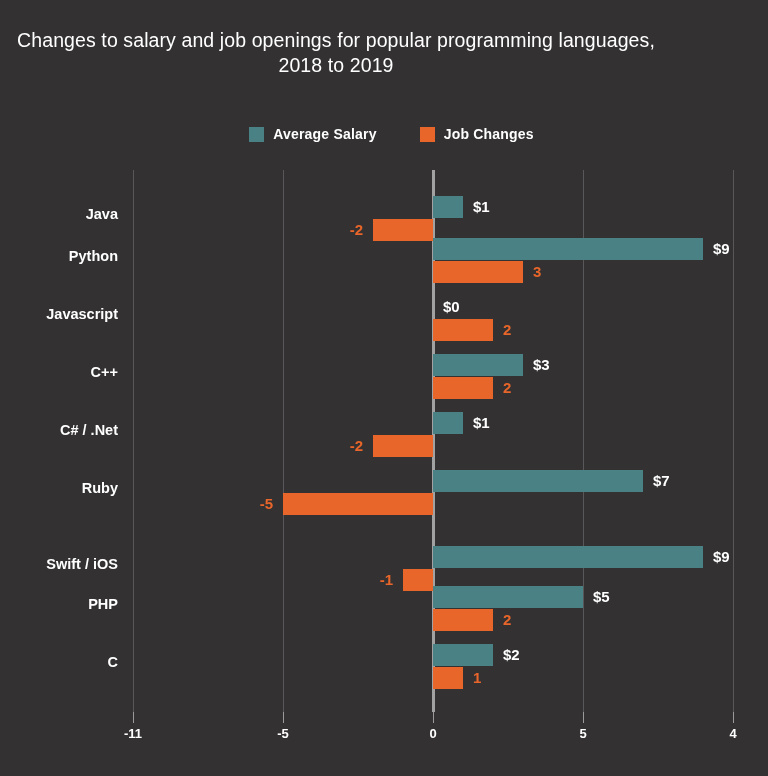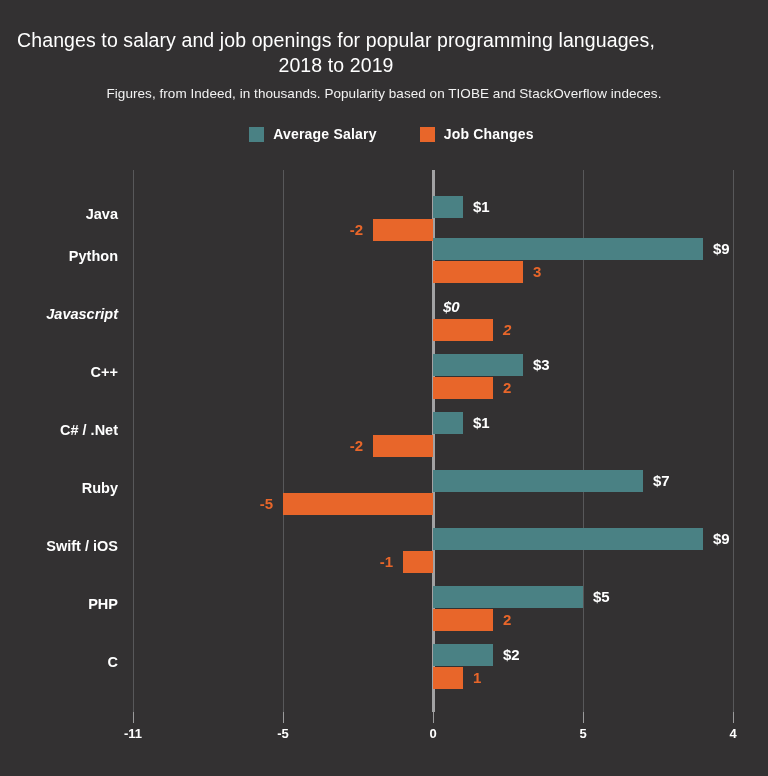--- a/index.html
+++ b/index.html
@@ -118,21 +118,20 @@
   }
   .val.salary  { top: 6px;  color: #ffffff; }
   .val.posting { top: 29px; color: #e8662a; }
 </style>
 </head>
 <body>
 
 <div id="chart-root">
 
   <div class="title">Changes to salary and job openings for popular programming languages, 2018 to 2019</div>
-  <div class="subtitle">Figures, from Indeed, in thousands. Popularity based on TIOBE and StackOverflow indeces.</div>
 
   <div class="legend">
     <div class="legend-item">
       <span class="legend-swatch" style="background: rgb(74, 129, 132);"></span>
       <span class="legend-label">Average Salary</span>
     </div>
     <div class="legend-item">
       <span class="legend-swatch" style="background: rgb(232, 102, 42);"></span>
       <span class="legend-label">Job Changes</span>
     </div>
@@ -161,21 +160,21 @@
         <div class="bar posting" style="left: 240px; width: 60px; background: rgb(232, 102, 42);"></div>
         <div class="val posting" style="right: 370px;">-2</div>
       </div>
       <div class="row" style="top: 62px;">
         <div class="cat-label">Python</div>
         <div class="bar salary" style="left: 300px; width: 270px; background: rgb(74, 129, 132);"></div>
         <div class="val salary" style="left: 580px;">$9</div>
         <div class="bar posting" style="left: 300px; width: 90px; background: rgb(232, 102, 42);"></div>
         <div class="val posting" style="left: 400px;">3</div>
       </div>
-      <div class="row" style="top: 120px; font-style: italic;">
+      <div class="row" style="top: 120px;">
         <div class="cat-label">Javascript</div>
         <div class="val salary" style="left: 310px;">$0</div>
         <div class="bar posting" style="left: 300px; width: 60px; background: rgb(232, 102, 42);"></div>
         <div class="val posting" style="left: 370px;">2</div>
       </div>
       <div class="row" style="top: 178px;">
         <div class="cat-label">C++</div>
         <div class="bar salary" style="left: 300px; width: 90px; background: rgb(74, 129, 132);"></div>
         <div class="val salary" style="left: 400px;">$3</div>
         <div class="bar posting" style="left: 300px; width: 60px; background: rgb(232, 102, 42);"></div>
@@ -188,21 +187,21 @@
         <div class="bar posting" style="left: 240px; width: 60px; background: rgb(232, 102, 42);"></div>
         <div class="val posting" style="right: 370px;">-2</div>
       </div>
       <div class="row" style="top: 294px;">
         <div class="cat-label">Ruby</div>
         <div class="bar salary" style="left: 300px; width: 210px; background: rgb(74, 129, 132);"></div>
         <div class="val salary" style="left: 520px;">$7</div>
         <div class="bar posting" style="left: 150px; width: 150px; background: rgb(232, 102, 42);"></div>
         <div class="val posting" style="right: 460px;">-5</div>
       </div>
-      <div class="row" style="top: 352px;">
+      <div class="row" style="top: 370px;">
         <div class="cat-label">Swift / iOS</div>
         <div class="bar salary" style="left: 300px; width: 270px; background: rgb(74, 129, 132);"></div>
         <div class="val salary" style="left: 580px;">$9</div>
         <div class="bar posting" style="left: 270px; width: 30px; background: rgb(232, 102, 42);"></div>
         <div class="val posting" style="right: 340px;">-1</div>
       </div>
       <div class="row" style="top: 410px;">
         <div class="cat-label">PHP</div>
         <div class="bar salary" style="left: 300px; width: 150px; background: rgb(74, 129, 132);"></div>
         <div class="val salary" style="left: 460px;">$5</div>

